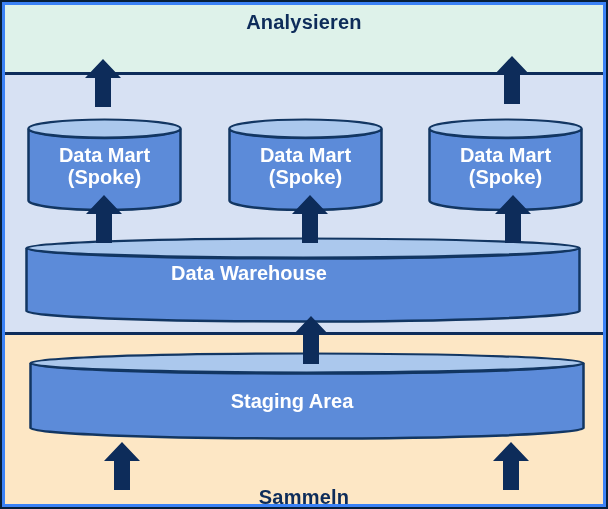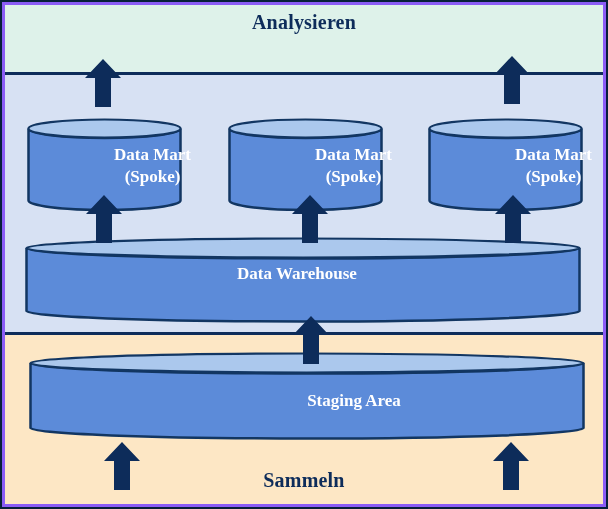--- a/index.html
+++ b/index.html
@@ -1,42 +1,42 @@
 <!DOCTYPE html>
 <html><head>
 <meta charset="utf-8">
 <style>
   html,body{margin:0;padding:0;background:#ffffff;}
   .stage{
     position:relative;
     width:608px;height:509px;
-    background:#8b5cf6;
+    background:#3b82f6;
     box-shadow: inset 0 0 0 2px #071f3a;
-    font-family:Liberation Serif, serif;
+    font-family:Liberation Sans, sans-serif;
     overflow:hidden;
   }
   .band{position:absolute;left:5px;width:598px;}
   .band-analysieren{top:5px;height:67px;background:#def2ea;border-bottom:3px solid #0d2c5a;}
   .band-aufbereiten{top:75px;height:257px;background:#d7e1f3;border-bottom:3px solid #0d2c5a;}
   .band-sammeln{top:335px;height:169px;background:#fde7c5;}
   .band-label{
     position:absolute;left:5px;width:598px;
     text-align:center;
     font-size:20px;font-weight:bold;color:#0d2c5a;
     letter-spacing:0.2px;
   }
   .lbl-analysieren{top:11px;}
   .lbl-aufbereiten{top:79px;}
-  .lbl-sammeln{top:469px;}
+  .lbl-sammeln{top:486px;}
   .cyl{position:absolute;}
   .cyl-body{stroke:#123662;stroke-width:2.5;}
   .cyl-top{stroke:#123662;stroke-width:2.2;}
   .cyl-label{
     position:absolute;text-align:center;color:#ffffff;
-    font-weight:bold;font-size:17px;line-height:22px;padding-left:48px;
+    font-weight:bold;font-size:20px;line-height:22px;
   }
   .hub-label{line-height:23px;}
   .arrow{position:absolute;}
 </style>
 </head>
 <body>
 
 <div class="stage">
 
   <div class="band band-analysieren"></div>
@@ -77,21 +77,21 @@
     <div>Data Mart</div>
     <div>(Spoke)</div>
   </div>
   <div class="cyl-label" style="left:428px;top:144px;width:155px;">
     <div>Data Mart</div>
     <div>(Spoke)</div>
   </div>
   <div class="cyl-label hub-label" style="left:25px;top:262px;width:448px;">
     <div>Data Warehouse</div>
   </div>
-  <div class="cyl-label" style="left:28px;top:390px;width:556px;">Staging Area</div>
+  <div class="cyl-label" style="left:14px;top:390px;width:556px;">Staging Area</div>
 
   <svg class="arrow" style="left:85px;top:59px;" width="36" height="48" viewBox="0 0 36 48">
     <polygon points="18,0 36,19 26,19 26,48 10,48 10,19 0,19" fill="#0d2c5a"></polygon>
   </svg>
   <svg class="arrow" style="left:494px;top:56px;" width="36" height="48" viewBox="0 0 36 48">
     <polygon points="18,0 36,19 26,19 26,48 10,48 10,19 0,19" fill="#0d2c5a"></polygon>
   </svg>
 
   <svg class="arrow" style="left:86px;top:195px;" width="36" height="48" viewBox="0 0 36 48">
     <polygon points="18,0 36,19 26,19 26,48 10,48 10,19 0,19" fill="#0d2c5a"></polygon>

